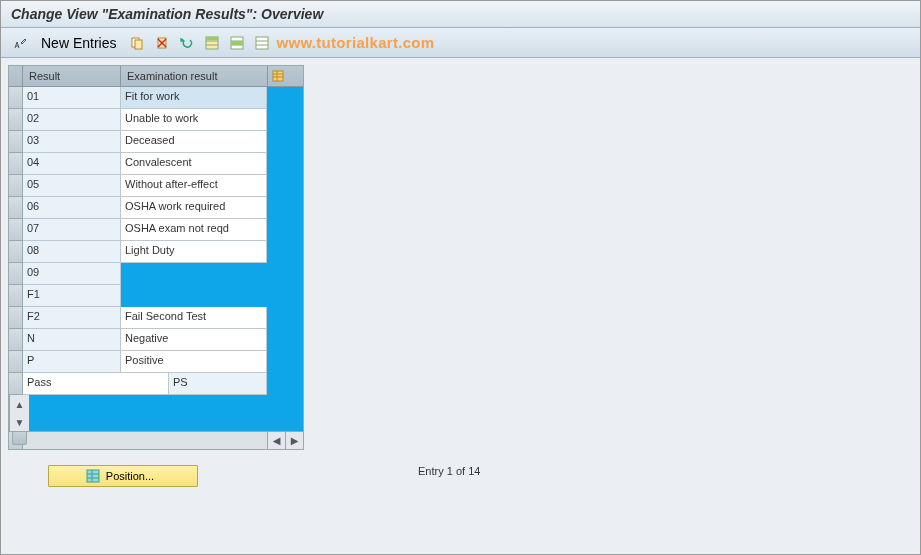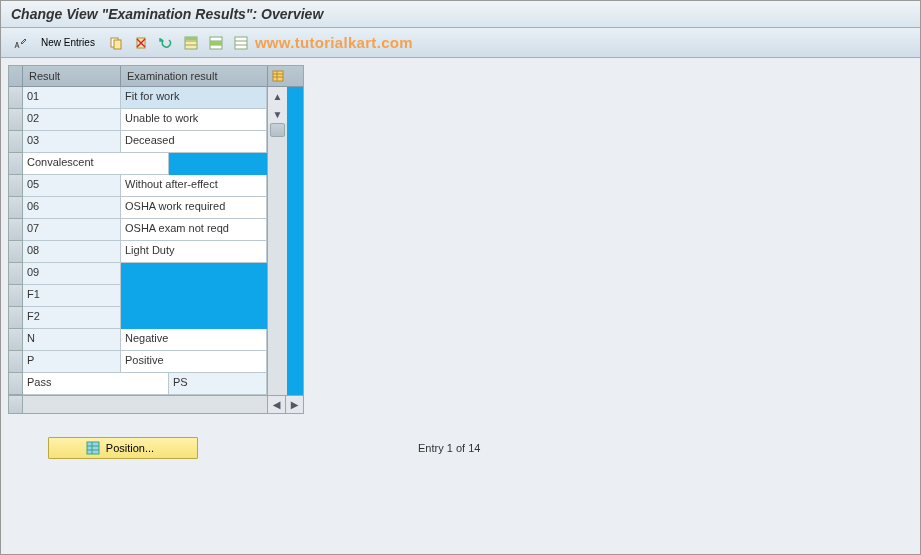--- a/index.html
+++ b/index.html
@@ -40,21 +40,21 @@
       height: 22px;
       border: 1px solid transparent;
       border-radius: 2px;
       cursor: pointer;
     }
     .new-entries-btn {
       padding: 0 6px;
       height: 22px;
       display: inline-flex;
       align-items: center;
-      font-size: 10px;
+      font-size: 14px;
       cursor: pointer;
       border: 1px solid transparent;
       border-radius: 2px;
     }
     .watermark {
       color: #f7a14a;
       font-size: 15px;
       font-weight: bold;
       font-family: Verdana, sans-serif;
       letter-spacing: 0.3px;
@@ -75,21 +75,21 @@
       background: linear-gradient(#bac8d2,#aebdc8);
       border-bottom: 1px solid #8a98a4;
     }
     .col-result-h { width: 112px; border-right: 1px solid #8a98a4; padding: 4px 6px; color:#333; }
     .col-exam-h { width: 146px; padding: 4px 6px; color:#333; }
     .col-config-h {
       width: 20px; border-left:1px solid #8a98a4;
       display:flex; align-items:center; justify-content:center;
       cursor:pointer;
     }
-    .grid-body-wrap { display:flex; }
+    .grid-body-wrap { display:flex;flex-direction:column; }
     .grid-body { }
     .row { display:flex; height: 22px; }
     .sel-cell {
       width: 14px;
       background: linear-gradient(#d6dde3,#c3cdd5);
       border-right: 1px solid #9aa;
       border-bottom: 1px solid #9aa;
       cursor:pointer;
     }
     .cell {
@@ -133,22 +133,22 @@
     }
     .grid-foot .filler-sel { width:14px; border-right:1px solid #9aa; background:linear-gradient(#d6dde3,#c3cdd5);}
     .grid-foot .htrack { width:244px; background:#dde2e7; }
     .grid-foot .hbtn {
       width:18px; display:flex;align-items:center;justify-content:center;
       cursor:pointer; color:#556; font-size:10px;
       border-left:1px solid #9aa;
     }
     .footer-row {
       display:flex;
-      align-items:center;
-      margin-top: 22px;
+      align-items:flex-start;
+      margin-top: 14px;
       padding-left: 40px;
     }
     .position-btn {
       background: linear-gradient(#fff2a8,#f7e27a);
       border: 1px solid #b9a743;
       padding: 3px 12px 3px 6px;
       display:inline-flex;
       align-items:center;
       gap:6px;
       cursor:pointer;
@@ -251,20 +251,21 @@
             <div class="cell cell-result">02</div>
             <div class="cell cell-exam">Unable to work</div>
           </div>
           <div class="row">
             <div class="sel-cell"></div>
             <div class="cell cell-result">03</div>
             <div class="cell cell-exam">Deceased</div>
           </div>
           <div class="row">
             <div class="sel-cell"></div>
+            <div class="cell cell-result">04</div>
             <div class="cell cell-exam">Convalescent</div>
           </div>
           <div class="row">
             <div class="sel-cell"></div>
             <div class="cell cell-result">05</div>
             <div class="cell cell-exam">Without after-effect</div>
           </div>
           <div class="row">
             <div class="sel-cell"></div>
             <div class="cell cell-result">06</div>
@@ -284,20 +285,21 @@
             <div class="sel-cell"></div>
             <div class="cell cell-result">09</div>
           </div>
           <div class="row">
             <div class="sel-cell"></div>
             <div class="cell cell-result">F1</div>
           </div>
           <div class="row">
             <div class="sel-cell"></div>
             <div class="cell cell-result">F2</div>
+            <div class="cell cell-exam">Fail Second Test</div>
           </div>
           <div class="row">
             <div class="sel-cell"></div>
             <div class="cell cell-result">N</div>
             <div class="cell cell-exam">Negative</div>
           </div>
           <div class="row">
             <div class="sel-cell"></div>
             <div class="cell cell-result">P</div>
             <div class="cell cell-exam">Positive</div>

